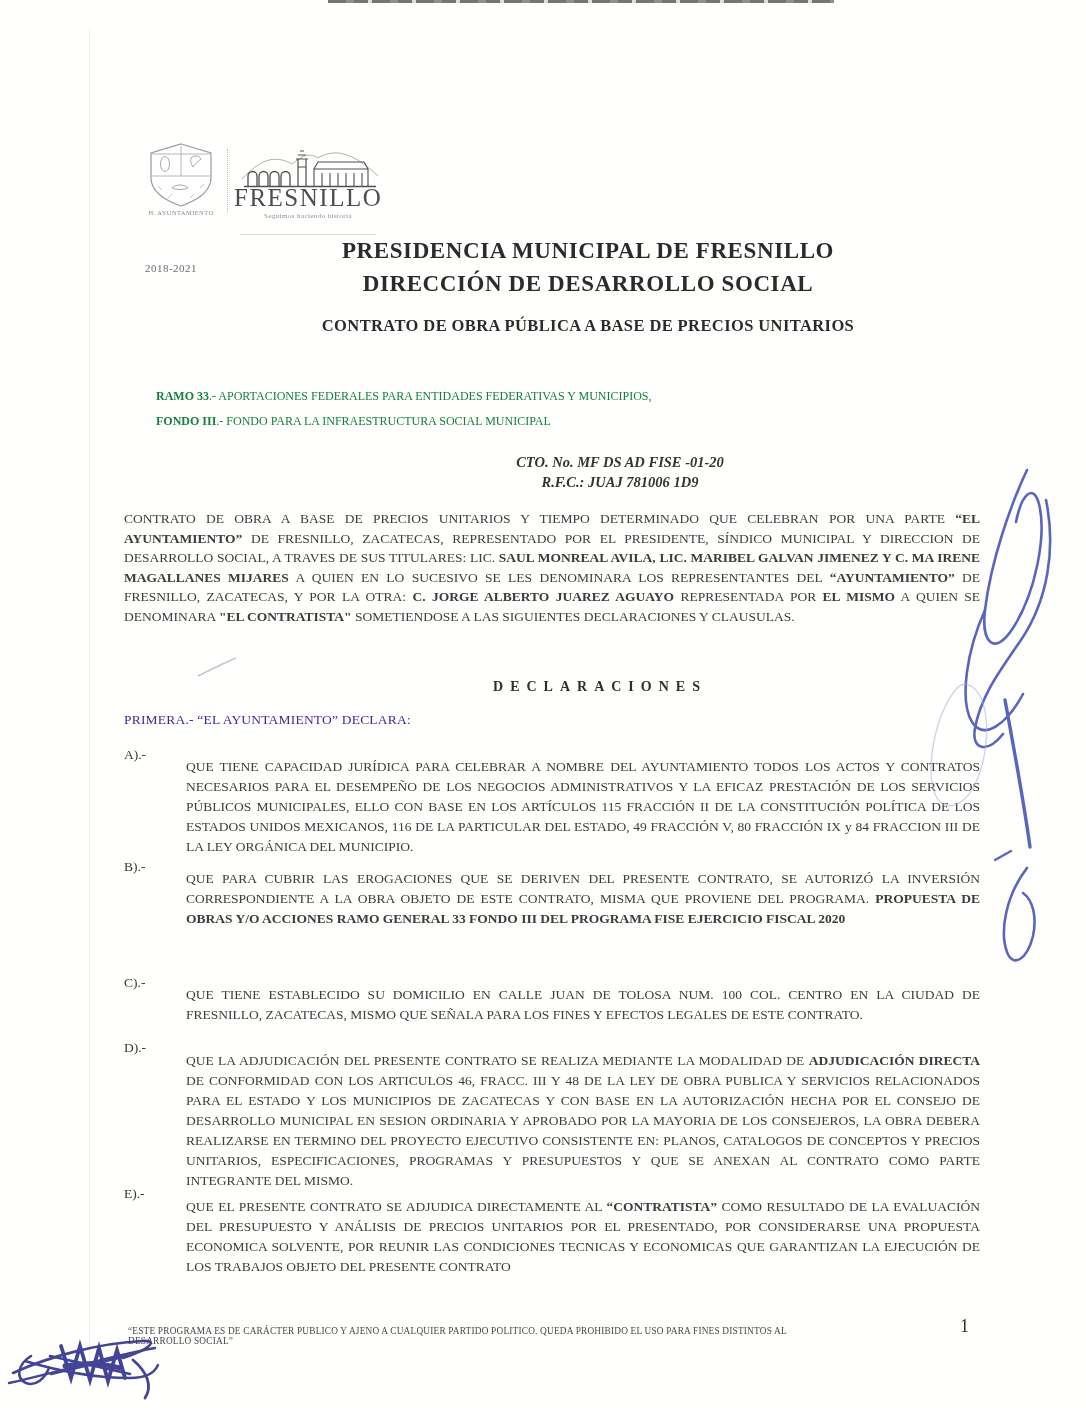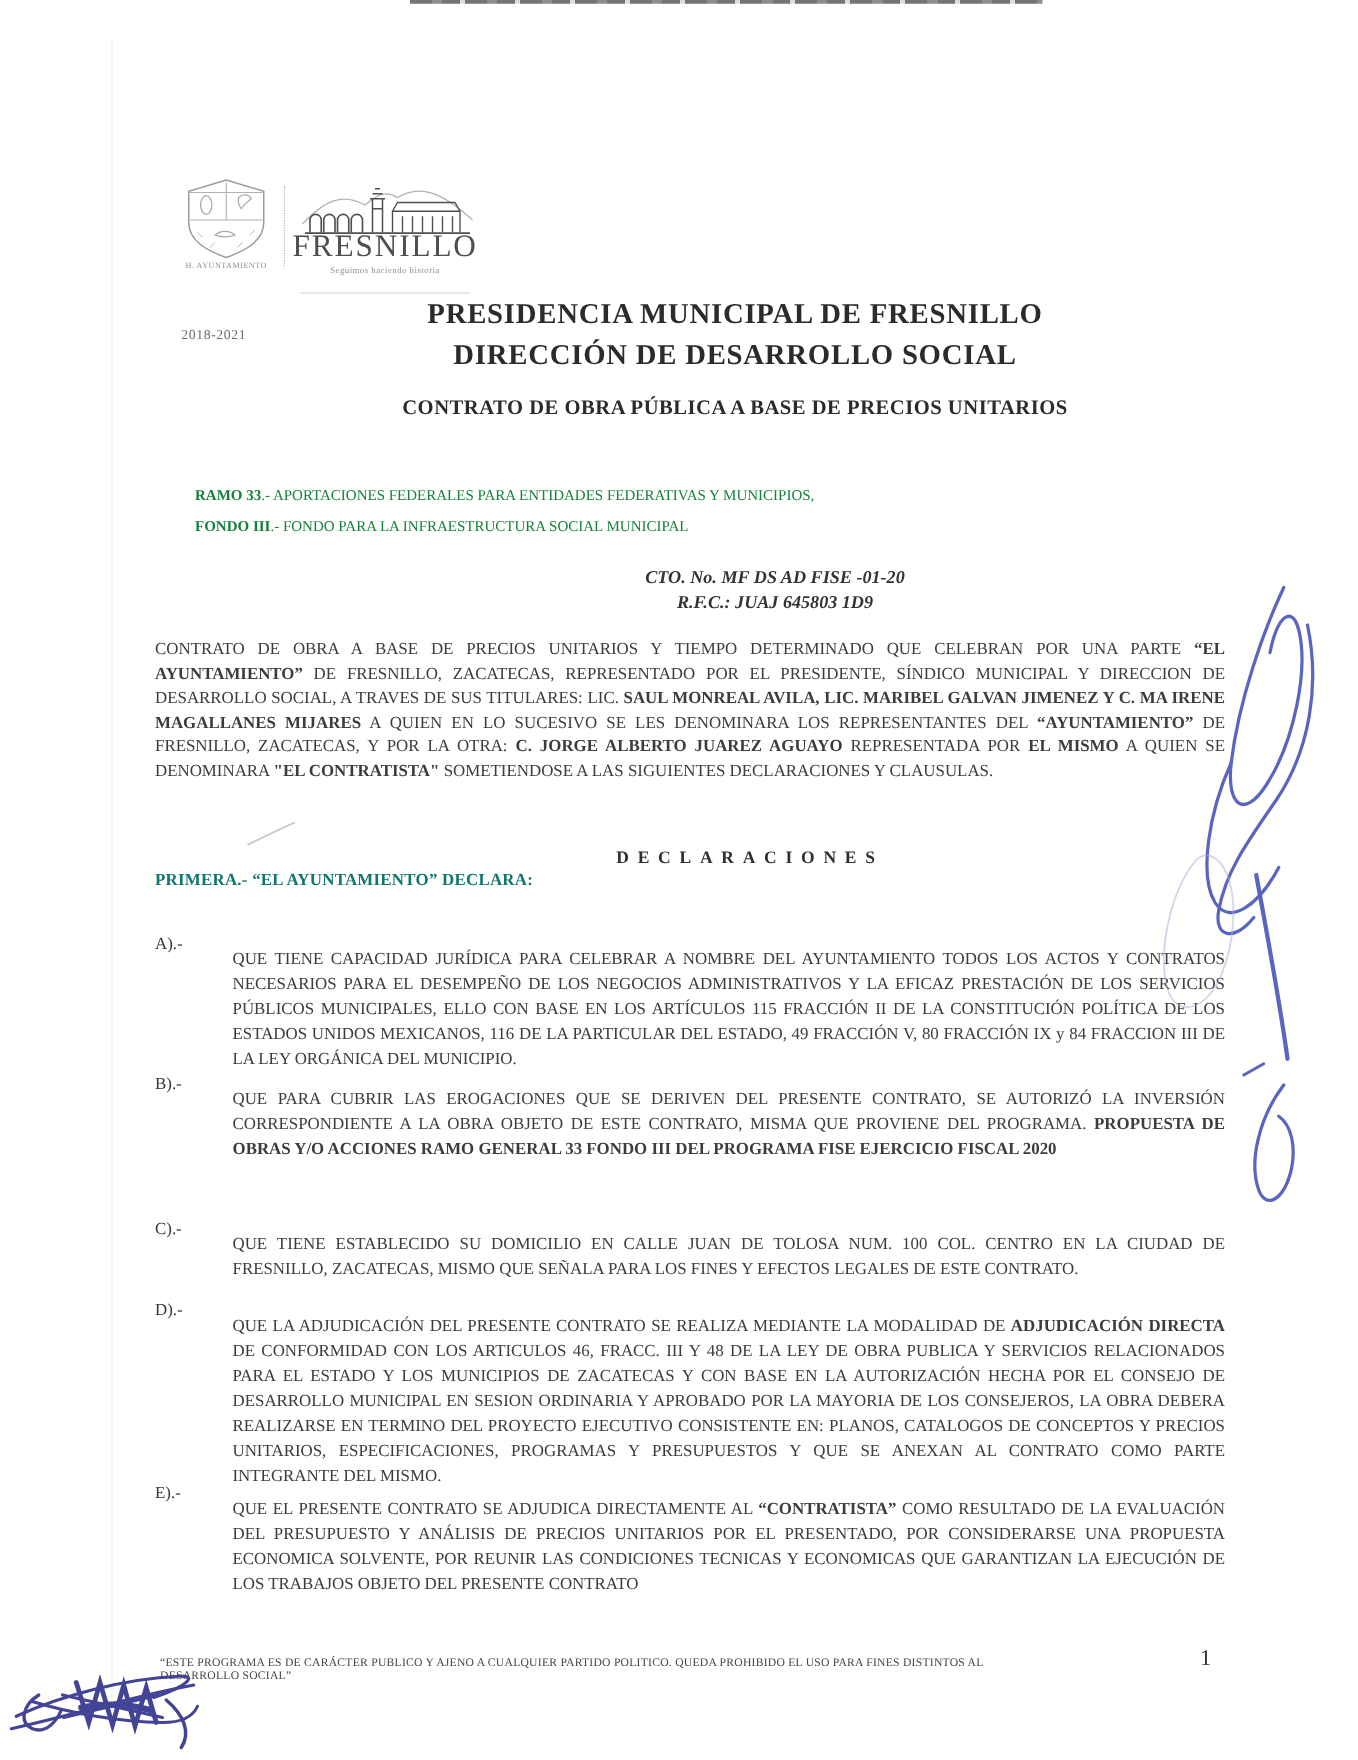--- a/index.html
+++ b/index.html
@@ -17,21 +17,21 @@
   .city-name{left:234px;top:184px;width:150px;font-size:25px;color:#4e4e52;letter-spacing:1.5px;}
   .city-tagline{left:240px;top:212px;width:136px;font-size:7px;color:#8d8d93;text-align:center;letter-spacing:.4px;border-bottom:1px solid rgba(150,150,150,.35);padding-bottom:14px;}
   .title-block{left:133px;width:910px;text-align:center;color:#2b2b2b;font-weight:bold;}
   .t1{top:238px;font-size:23px;letter-spacing:.6px;}
   .t2{top:271px;font-size:23px;letter-spacing:.6px;}
   .subtitle{top:316px;font-size:16.5px;letter-spacing:.4px;}
   .program{left:124px;top:384px;width:838px;font-size:12px;line-height:25px;color:#15803d;margin-left:32px;}
   .cto-block{left:320px;top:452px;width:600px;text-align:center;font-weight:bold;font-size:14.5px;line-height:20px;color:#333;font-style:italic;}
   .preamble{left:124px;top:509px;width:856px;font-size:13.5px;line-height:19.5px;color:#3c3c3c;}
   .decl-heading{left:140px;top:679px;width:920px;text-align:center;font-weight:bold;font-size:14px;letter-spacing:7px;color:#2f2f2f;}
-  .primera{left:124px;top:696px;font-weight:bold;font-size:13.5px;color:#0f766e;letter-spacing:.2px;}
+  .primera{left:124px;top:712px;font-weight:normal;font-size:13.5px;color:#4c1d95;letter-spacing:.2px;}
   .item-label{left:124px;font-size:13.5px;color:#383838;}
   .item-text{left:186px;width:794px;font-size:13.5px;line-height:20px;color:#3c3c3c;}
   .footer-quote{left:128px;top:1326px;width:724px;font-size:9.3px;letter-spacing:.2px;color:#474747;}
   .page-num{left:960px;top:1316px;font-size:18px;color:#2e2e2e;}
   svg{display:block;}
 </style>
 </head>
 <body>
 
 <div class="page">
@@ -70,21 +70,21 @@
   <div class="abs title-block t2">DIRECCIÓN DE DESARROLLO SOCIAL</div>
   <div class="abs title-block subtitle">CONTRATO DE OBRA PÚBLICA A BASE DE PRECIOS UNITARIOS</div>
 
   <div class="abs program">
     <div><span class="b">RAMO 33</span><span>.- APORTACIONES FEDERALES PARA ENTIDADES FEDERATIVAS Y MUNICIPIOS,</span></div>
     <div><span class="b">FONDO III</span><span>.- FONDO PARA LA INFRAESTRUCTURA SOCIAL MUNICIPAL</span></div>
   </div>
 
   <div class="abs cto-block">
     <div>CTO. No. MF DS AD FISE -01-20</div>
-    <div>R.F.C.: JUAJ 645803 1D9</div>
+    <div>R.F.C.: JUAJ 781006 1D9</div>
   </div>
 
   <div class="abs preamble justify"><span>CONTRATO DE OBRA A BASE DE PRECIOS UNITARIOS Y TIEMPO DETERMINADO QUE CELEBRAN POR UNA PARTE </span><span class="b">“EL AYUNTAMIENTO”</span><span> DE FRESNILLO, ZACATECAS, REPRESENTADO POR EL PRESIDENTE, SÍNDICO MUNICIPAL Y DIRECCION DE DESARROLLO SOCIAL, A TRAVES DE SUS TITULARES: LIC. </span><span class="b">SAUL MONREAL AVILA, LIC. MARIBEL GALVAN JIMENEZ Y C. MA IRENE MAGALLANES MIJARES</span><span> A QUIEN EN LO SUCESIVO SE LES DENOMINARA LOS REPRESENTANTES DEL </span><span class="b">“AYUNTAMIENTO”</span><span> DE FRESNILLO, ZACATECAS, Y POR LA OTRA: </span><span class="b">C. JORGE ALBERTO JUAREZ AGUAYO</span><span> REPRESENTADA POR </span><span class="b">EL MISMO</span><span> A QUIEN SE DENOMINARA </span><span class="b">"EL CONTRATISTA"</span><span> SOMETIENDOSE A LAS SIGUIENTES DECLARACIONES Y CLAUSULAS.</span></div>
 
   <div class="abs decl-heading">DECLARACIONES</div>
   <div class="abs primera">PRIMERA.- “EL AYUNTAMIENTO” DECLARA:</div>
 
   <div class="abs item-label" style="top:747px;">A).-</div>
   <div class="abs item-text justify" style="top:757px;"><span>QUE TIENE CAPACIDAD JURÍDICA PARA CELEBRAR A NOMBRE DEL AYUNTAMIENTO TODOS LOS ACTOS Y CONTRATOS NECESARIOS PARA EL DESEMPEÑO DE LOS NEGOCIOS ADMINISTRATIVOS Y LA EFICAZ PRESTACIÓN DE LOS SERVICIOS PÚBLICOS MUNICIPALES, ELLO CON BASE EN LOS ARTÍCULOS 115 FRACCIÓN II DE LA CONSTITUCIÓN POLÍTICA DE LOS ESTADOS UNIDOS MEXICANOS, 116 DE LA PARTICULAR DEL ESTADO, 49 FRACCIÓN V, 80 FRACCIÓN IX y 84 FRACCION III DE LA LEY ORGÁNICA DEL MUNICIPIO.</span></div>
 

